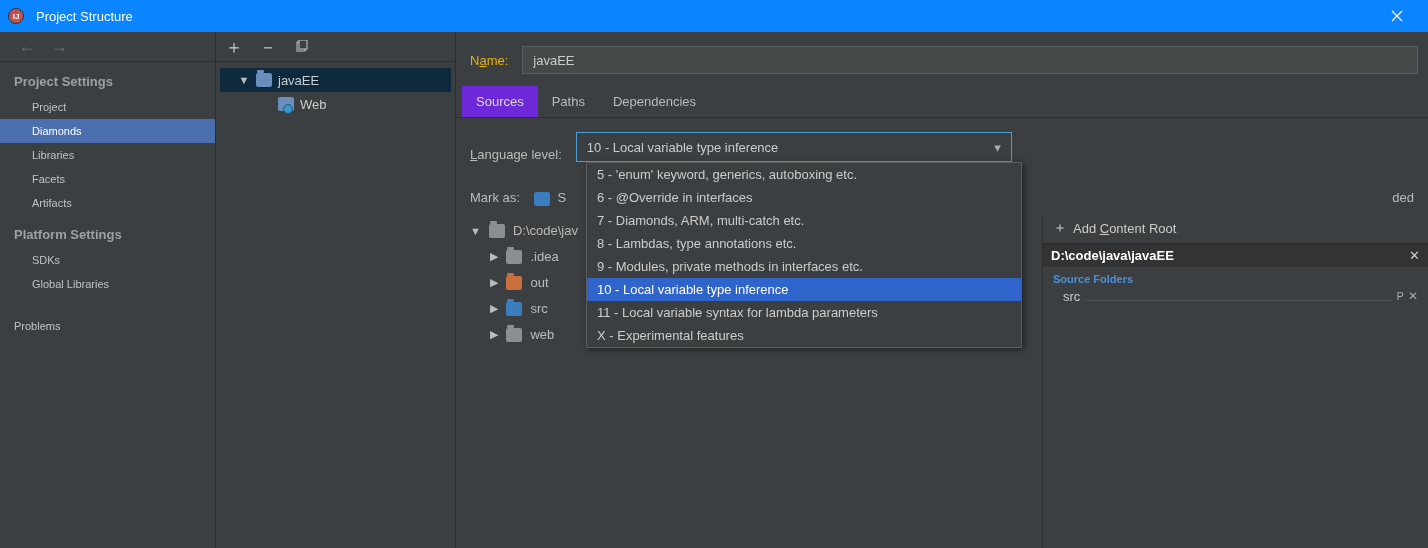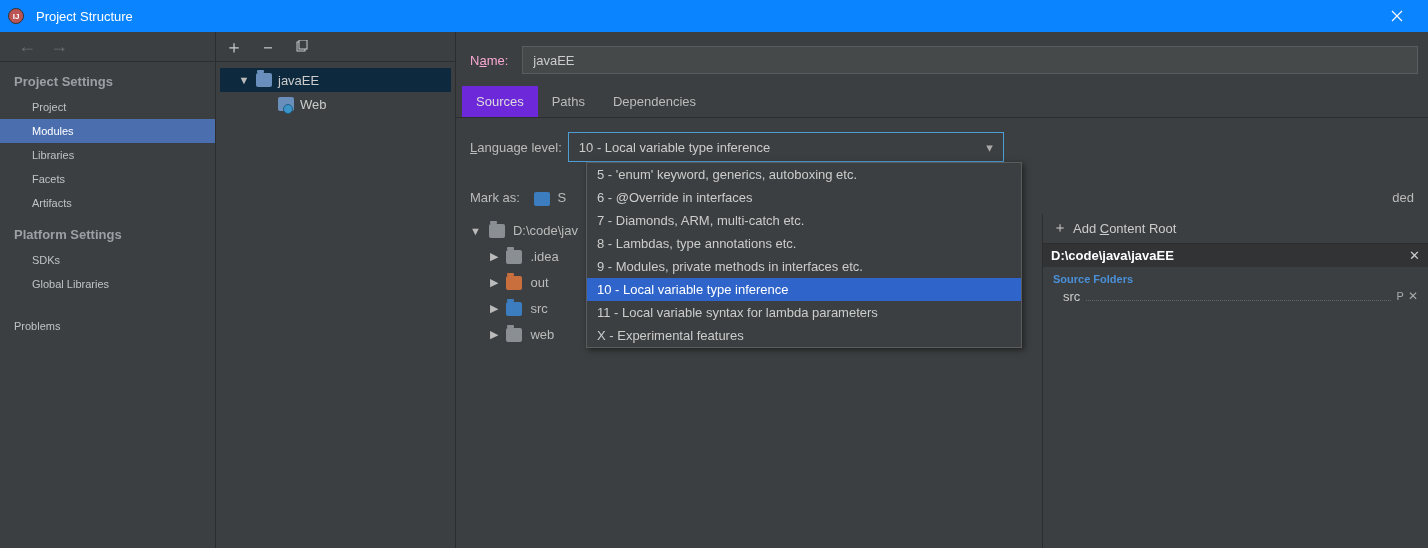--- a/index.html
+++ b/index.html
@@ -34,29 +34,29 @@
   .folder-icon  { width: 16px; height: 14px; background: #6a8fbd; border-radius: 2px; position:relative; }
   .folder-icon::before { content:""; position:absolute; top:-3px; left:1px; width:7px;height:3px;background:#6a8fbd;border-radius:1px; }
   .globe-icon   { width: 16px; height: 14px; background: #6a8fbd; border-radius: 2px; position:relative; }
   .globe-icon::after { content:""; position:absolute; bottom:-3px; left:5px; width:8px; height:8px; background:#3b95c9; border-radius:50%; border:1px solid #1e5d7f; }
   .tree-label { color:#ccc; }
   .indent1 { padding-left: 18px; }
   .indent2 { padding-left: 40px; }
 
   
   .name-row { display:flex; align-items:center; padding: 14px 10px 12px 14px; gap: 14px; }
-  .name-label { color:#f9a8d4; font-size:13px; }
+  .name-label { color:#eab308; font-size:13px; }
   .name-label .mn { text-decoration: underline; }
   .name-input { flex:1; height: 28px; background:#45494a; border:1px solid #5a5d5e; color:#ccc; padding:0 10px; font-size:13px; outline:none; }
 
   .tabs { display:flex; border-bottom:1px solid #2b2d2e; padding-left: 6px; }
   .tab { padding: 8px 14px; color:#bbb; font-size:13px; }
   .tab.active { background:#6d28d9; color:#ddd; }
 
-  .lang-row { display:flex; align-items:center; gap:6px; padding: 14px 14px 12px; position: relative; }
+  .lang-row { display:flex; align-items:flex-end; gap:14px; padding: 14px 14px 12px; position: relative; }
   .lang-label { color:#bbb; }
   .lang-label .mn { text-decoration: underline; }
   .lang-select { flex: 0 0 436px; max-width: 436px; height: 30px; background:#3c3f41; border:1px solid #4e9ed6; color:#ccc; display:flex; align-items:center; justify-content:space-between; padding:0 10px; font-size:13px; }
   .lang-select .dd-arrow { color:#aaa; }
 
   .markas-row { display:flex; align-items:center; gap:14px; padding: 16px 14px 8px; color:#bbb; }
   .markas-icon { width:16px; height:14px; border-radius:2px; display:inline-block; margin-right:4px; vertical-align:middle; position:relative; }
   .blue-folder { background:#3b7dbf; }
 
   .content-split { display:flex; flex:1; min-height:0; }
@@ -108,21 +108,21 @@
 
 <div class="main">
 
   <div class="col-settings">
     <div class="nav-header">
       <span class="arrow-btn">←</span>
       <span class="arrow-btn">→</span>
     </div>
     <div class="section-hdr">Project Settings</div>
     <div class="nav-item">Project</div>
-    <div class="nav-item selected">Modules</div>
+    <div class="nav-item selected">Diamonds</div>
     <div class="nav-item">Libraries</div>
     <div class="nav-item">Facets</div>
     <div class="nav-item">Artifacts</div>
     <div class="section-hdr">Platform Settings</div>
     <div class="nav-item">SDKs</div>
     <div class="nav-item">Global Libraries</div>
     <div style="height:18px"></div>
     <div class="nav-item" style="padding-left:14px;">Problems</div>
   </div>
 

